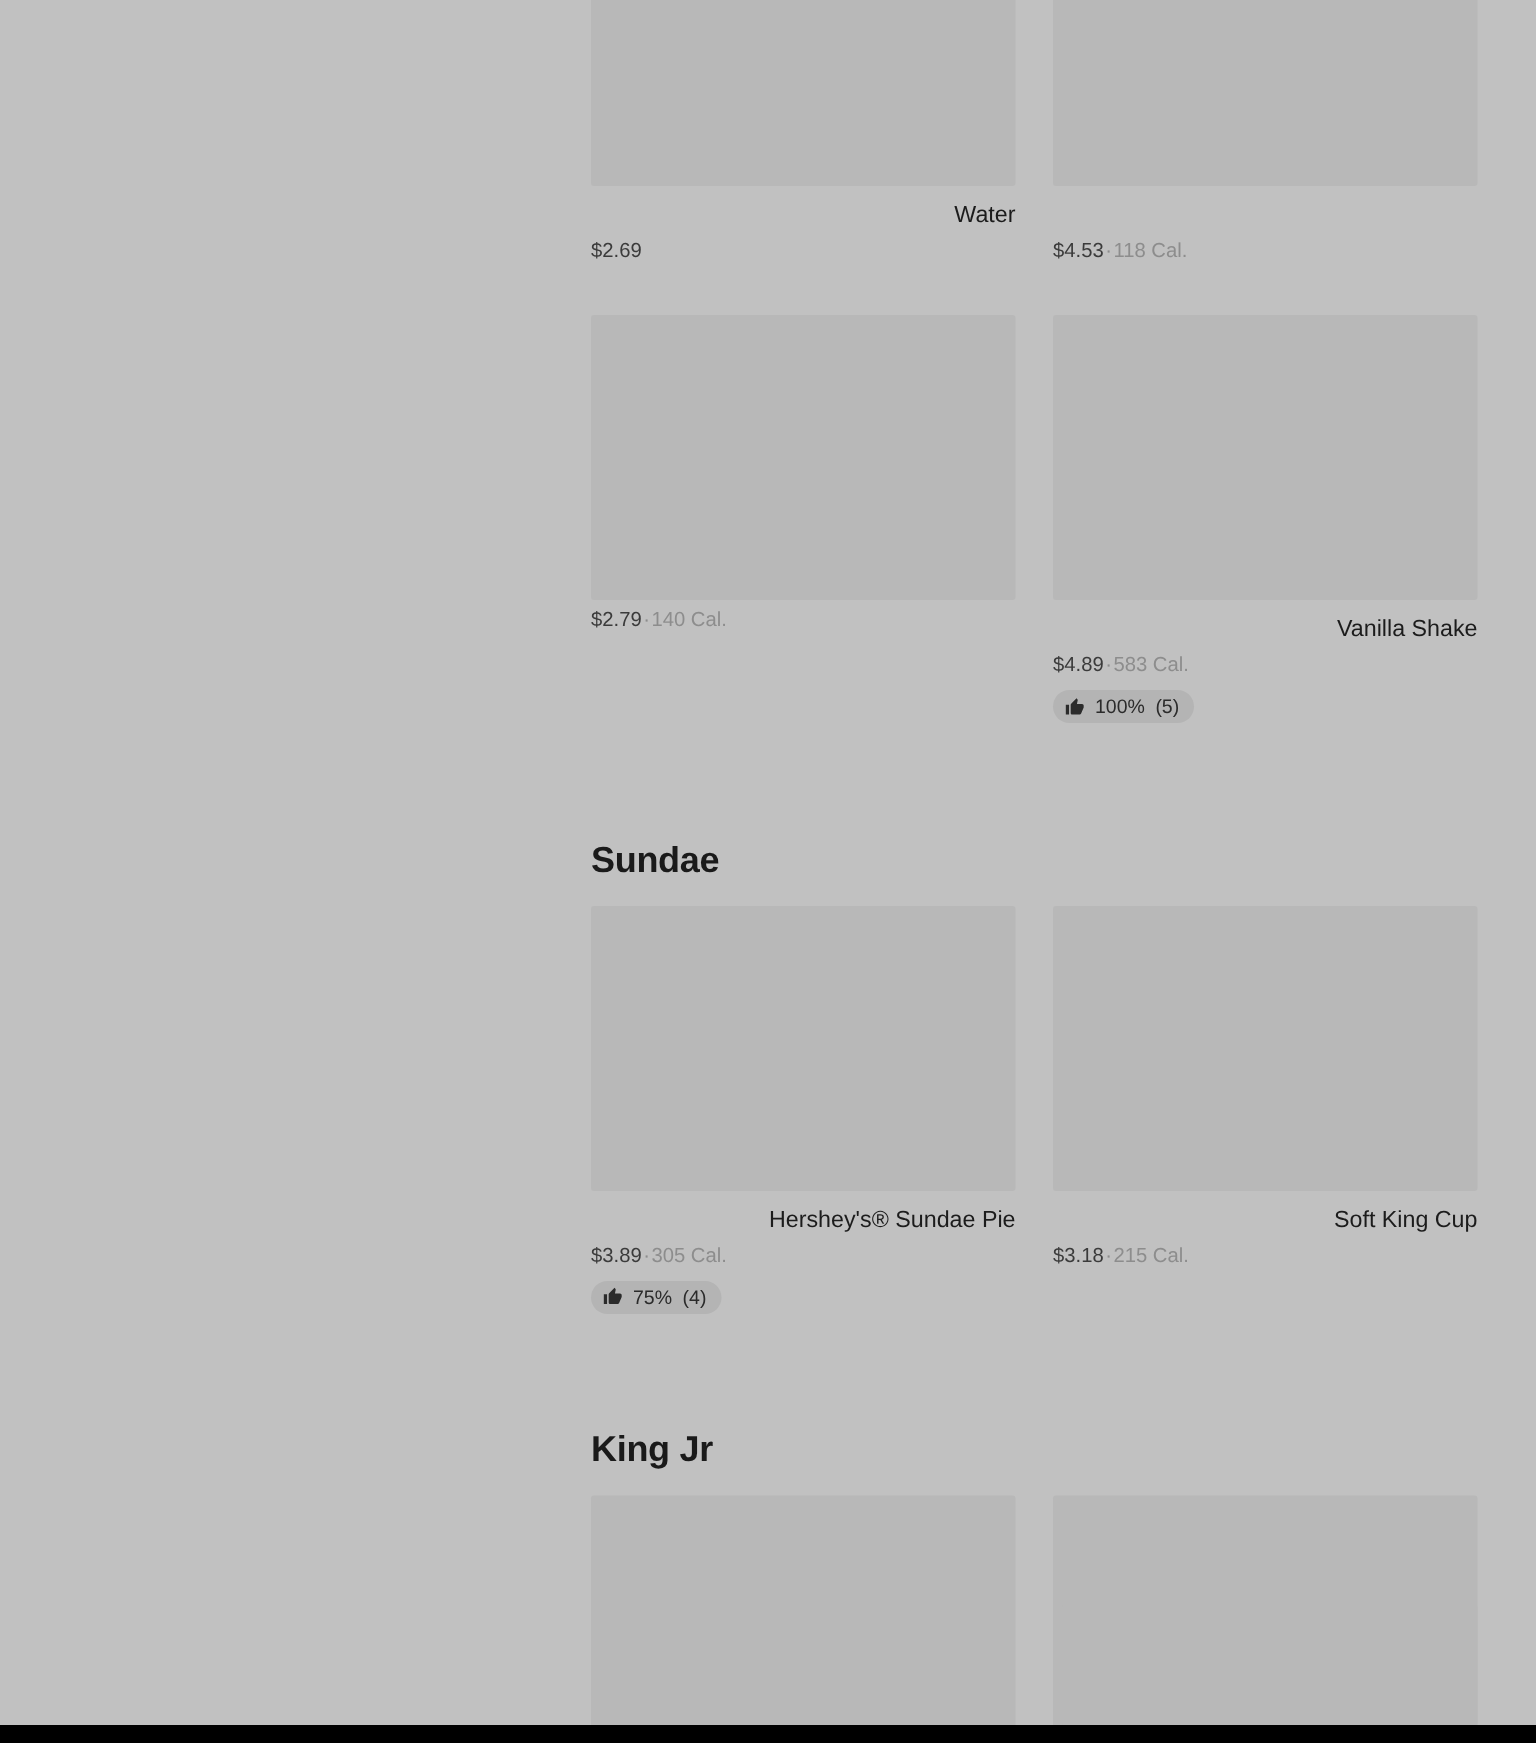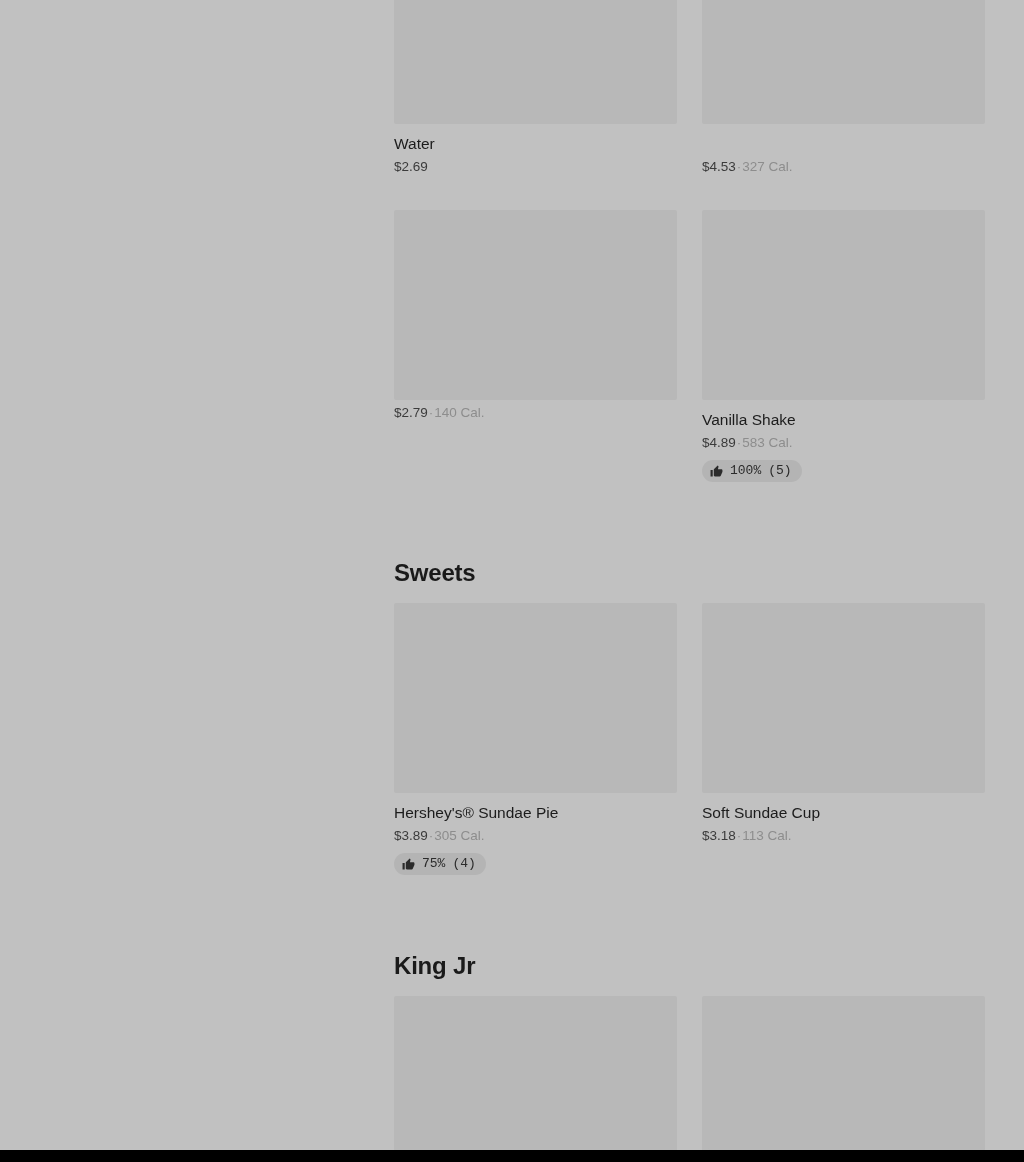--- a/index.html
+++ b/index.html
@@ -67,20 +67,21 @@
   }
   .item-photo.tall {
     height: 182px;
   }
   .item-name {
     font-size: 15.5px;
     color: #1c1c1c;
     line-height: 20px;
     margin: 10px 0 0 0;
     white-space: nowrap;
+    text-align: right;
   }
   .item-meta {
     font-size: 13.5px;
     color: #3b3b3b;
     line-height: 18px;
     margin: 4px 0 0 0;
   }
   .item-meta .cal {
     color: #8d8d8d;
   }
@@ -92,21 +93,20 @@
     display: inline-flex;
     align-items: center;
     gap: 7px;
     background: #b4b4b4;
     border-radius: 13px;
     padding: 3px 10px 3px 8px;
     margin-top: 8px;
     font-size: 13px;
     color: #2b2b2b;
     line-height: 16px;
-    font-family: Liberation Mono, monospace;
   }
   .rating svg { display: block; }
 
   
   .last-right-photo {
     position: absolute;
     left: 708px;
     top: 1070px;
     width: 277px;
     height: 80px;
@@ -135,21 +135,21 @@
         <div class="item-photo"></div>
         <div class="item-name">Water</div>
         <div class="item-meta">
           <span>$2.69</span>
         </div>
       </div>
       <div class="item">
         <div class="item-photo"></div>
         <div class="item-name">&nbsp;</div>
         <div class="item-meta">
-          <span>$4.53</span><span class="dot">·</span><span class="cal">327 Cal.</span>
+          <span>$4.53</span><span class="dot">·</span><span class="cal">118 Cal.</span>
         </div>
       </div>
     </div>
 
     <div class="section">
       <div class="grid">
 
         <div class="item">
           <div class="item-photo"></div>
           <div class="item-meta">
@@ -173,21 +173,21 @@
             <span>(5)</span>
           </div>
         </div>
 
       </div>
     </div>
 
     <div class="section-spacer"></div>
 
     <div class="section">
-      <h2 class="section-heading">Sweets</h2>
+      <h2 class="section-heading">Sundae</h2>
       <div class="grid">
 
         <div class="item">
           <div class="item-photo"></div>
           <div class="item-name">Hershey's® Sundae Pie</div>
           <div class="item-meta">
             <span>$3.89</span><span class="dot">·</span><span class="cal">305 Cal.</span>
           </div>
           <div class="rating">
             <span>
@@ -195,23 +195,23 @@
                   <path d="M1 21h4V9H1v12zm22-11c0-1.1-.9-2-2-2h-6.31l.95-4.57.03-.32c0-.41-.17-.79-.44-1.06L14.17 1 7.59 7.59C7.22 7.95 7 8.45 7 9v10c0 1.1.9 2 2 2h9c.83 0 1.54-.5 1.84-1.22l3.02-7.05c.09-.23.14-.47.14-.73v-2z"></path>
                 </svg>
             </span>
             <span>75%</span>
             <span>(4)</span>
           </div>
         </div>
 
         <div class="item">
           <div class="item-photo"></div>
-          <div class="item-name">Soft Sundae Cup</div>
-          <div class="item-meta">
-            <span>$3.18</span><span class="dot">·</span><span class="cal">113 Cal.</span>
+          <div class="item-name">Soft King Cup</div>
+          <div class="item-meta">
+            <span>$3.18</span><span class="dot">·</span><span class="cal">215 Cal.</span>
           </div>
         </div>
 
       </div>
     </div>
 
     <div class="section-spacer"></div>
 
     <div class="section">
       <h2 class="section-heading">King Jr</h2>

